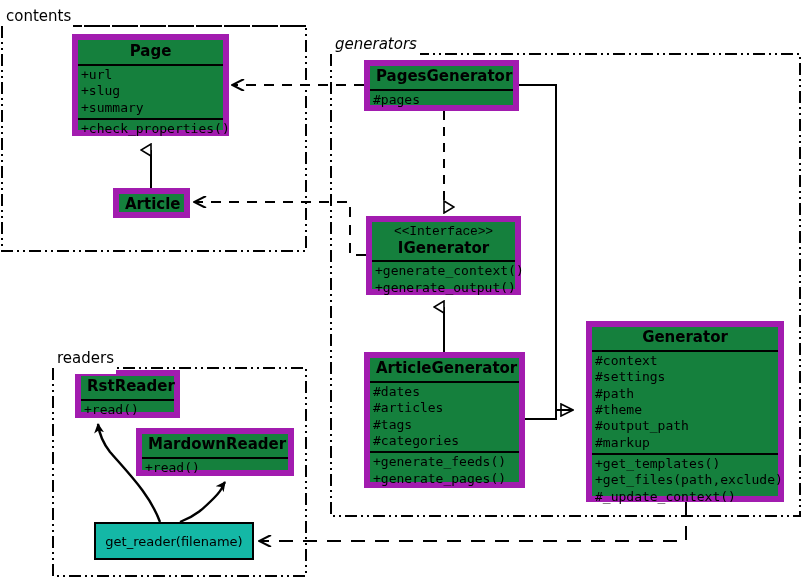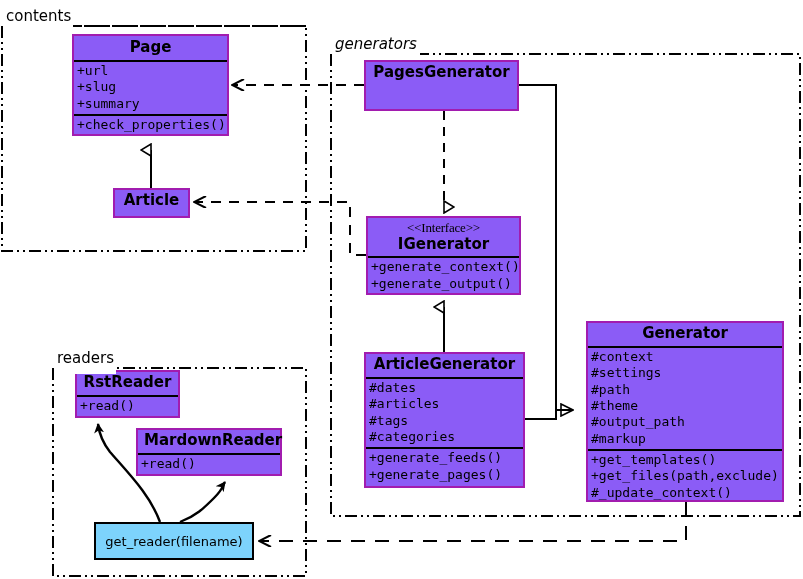--- a/index.html
+++ b/index.html
@@ -20,58 +20,58 @@
     left: 0;
     top: 0;
     width: 803px;
     height: 579px;
     pointer-events: none;
   }
   
   .uml-class {
     position: absolute;
     box-sizing: border-box;
-    border: 2px solid #a21caf;
-    background: #8b5cf6;
+    border: 6px solid #a21caf;
+    background: #15803d;
   }
   .uml-name {
     text-align: center;
     font-weight: bold;
     font-size: 15px;
     font-family: "DejaVu Sans", sans-serif;
     color: #000;
     padding: 3px 6px 4px 6px;
     line-height: 1.12;
     white-space: nowrap;
   }
   .uml-stereotype {
     display: block;
     font-weight: normal;
     font-size: 13px;
-    font-family: Liberation Serif, serif;
+    font-family: Liberation Mono, monospace;
     letter-spacing: -0.2px;
   }
   .uml-sep {
     border-top: 2px solid #000;
   }
   .uml-compartment {
     padding: 1px 3px 2px 3px;
   }
   .uml-member {
     font-family: "DejaVu Sans Mono", monospace;
     font-size: 13px;
     line-height: 1.26;
     color: #000;
     white-space: nowrap;
   }
   .plain-box {
     position: absolute;
     box-sizing: border-box;
     border: 2px solid #000;
-    background: #7dd3fc;
+    background: #14b8a6;
     display: flex;
     align-items: center;
     justify-content: center;
   }
   .plain-box span {
     font-family: "DejaVu Sans", sans-serif;
     font-size: 13px;
     color: #000;
     white-space: nowrap;
   }
@@ -177,20 +177,23 @@
       <div class="uml-member">+check_properties()</div>
     </div>
   </div>
 
   <div class="uml-class" style="left:113px; top:188px; width:77px; height:30px;">
     <div class="uml-name" style="padding-top:2px;">Article</div>
   </div>
 
   <div class="uml-class" style="left:364px; top:60px; width:155px; height:51px;">
     <div class="uml-name" style="padding-top:2px;">PagesGenerator</div>
+    <div class="uml-sep uml-compartment">
+      <div class="uml-member">#pages</div>
+    </div>
   </div>
 
   <div class="uml-class" style="left:366px; top:216px; width:155px; height:79px;">
     <div class="uml-name">
       <span class="uml-stereotype">&lt;&lt;Interface&gt;&gt;</span>
       <span>IGenerator</span>
     </div>
     <div class="uml-sep uml-compartment">
       <div class="uml-member">+generate_context()</div>
       <div class="uml-member">+generate_output()</div>
@@ -228,21 +231,21 @@
     </div>
   </div>
 
   <div class="uml-class" style="left:75px; top:370px; width:105px; height:48px;">
     <div class="uml-name" style="padding-top:2px;">RstReader</div>
     <div class="uml-sep uml-compartment">
       <div class="uml-member">+read()</div>
     </div>
   </div>
 
-  <div class="uml-class" style="left:136px; top:428px; width:146px; height:48px;">
+  <div class="uml-class" style="left:136px; top:428px; width:158px; height:48px;">
     <div class="uml-name" style="padding-top:2px;">MardownReader</div>
     <div class="uml-sep uml-compartment">
       <div class="uml-member">+read()</div>
     </div>
   </div>
 
   <div class="plain-box" style="left:94px; top:522px; width:160px; height:38px;">
     <span>get_reader(filename)</span>
   </div>
 

